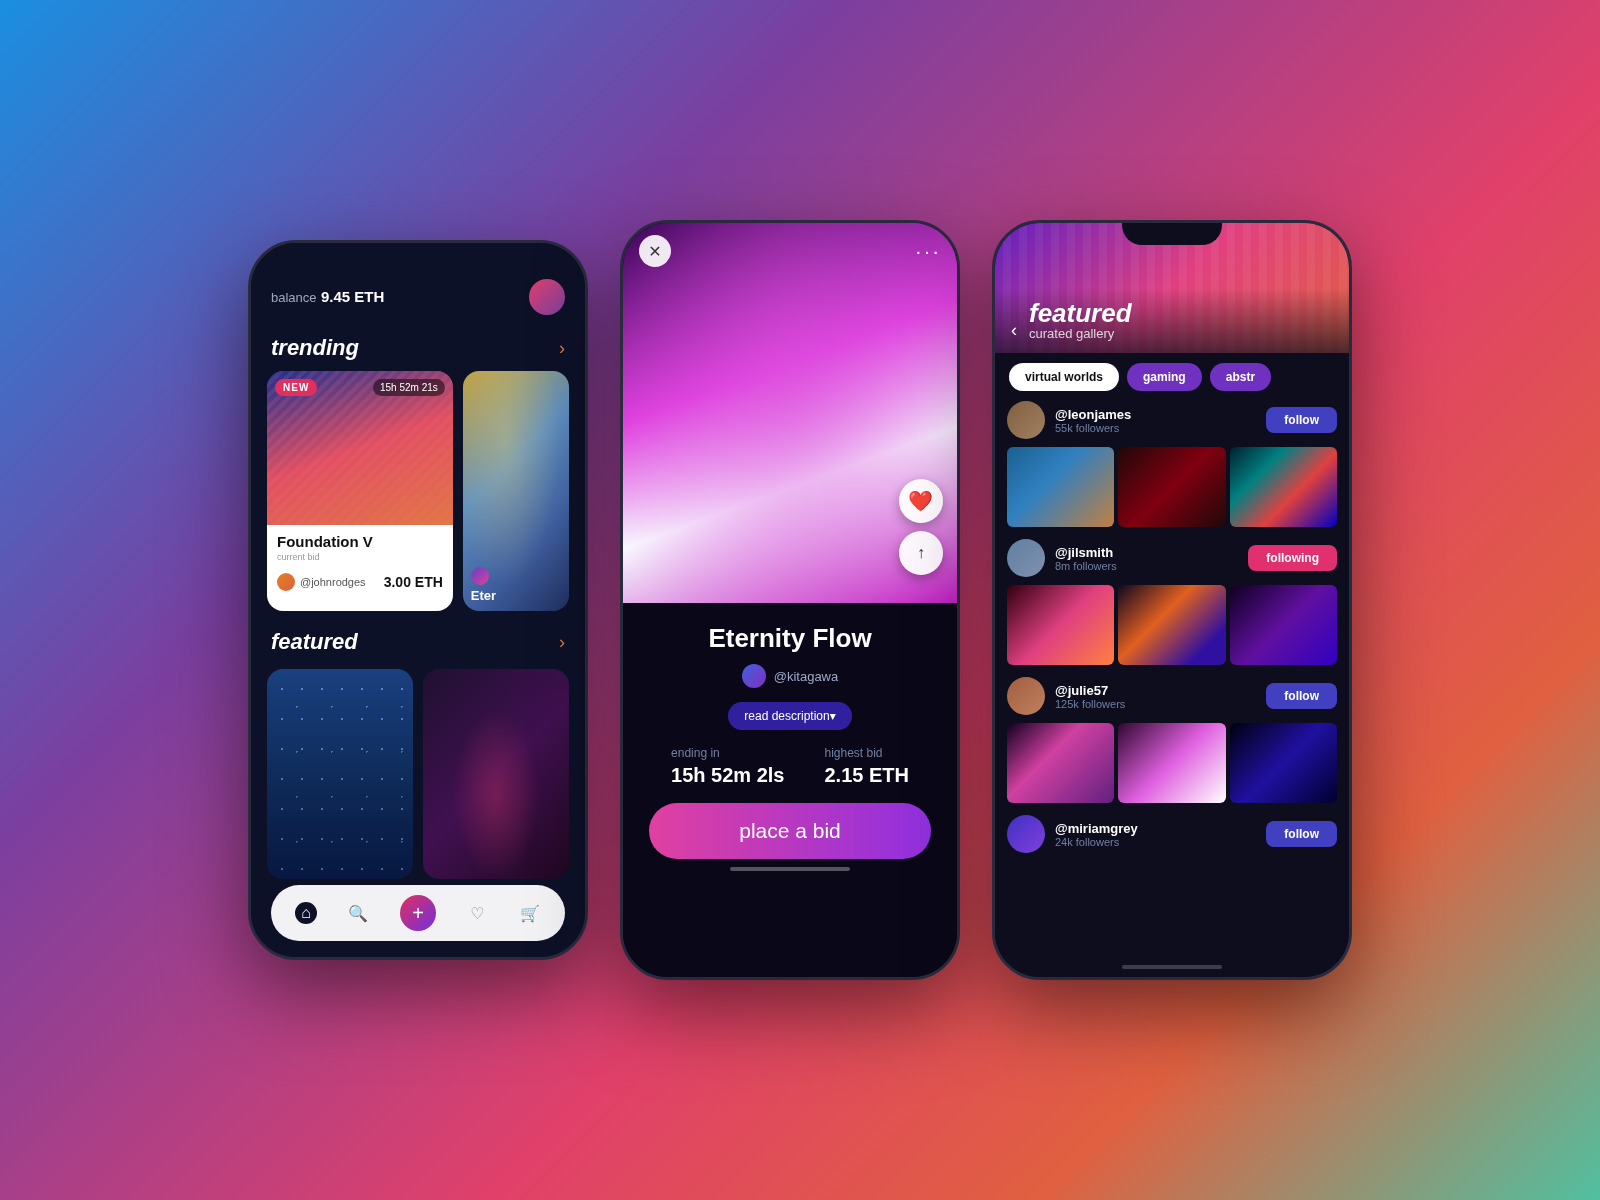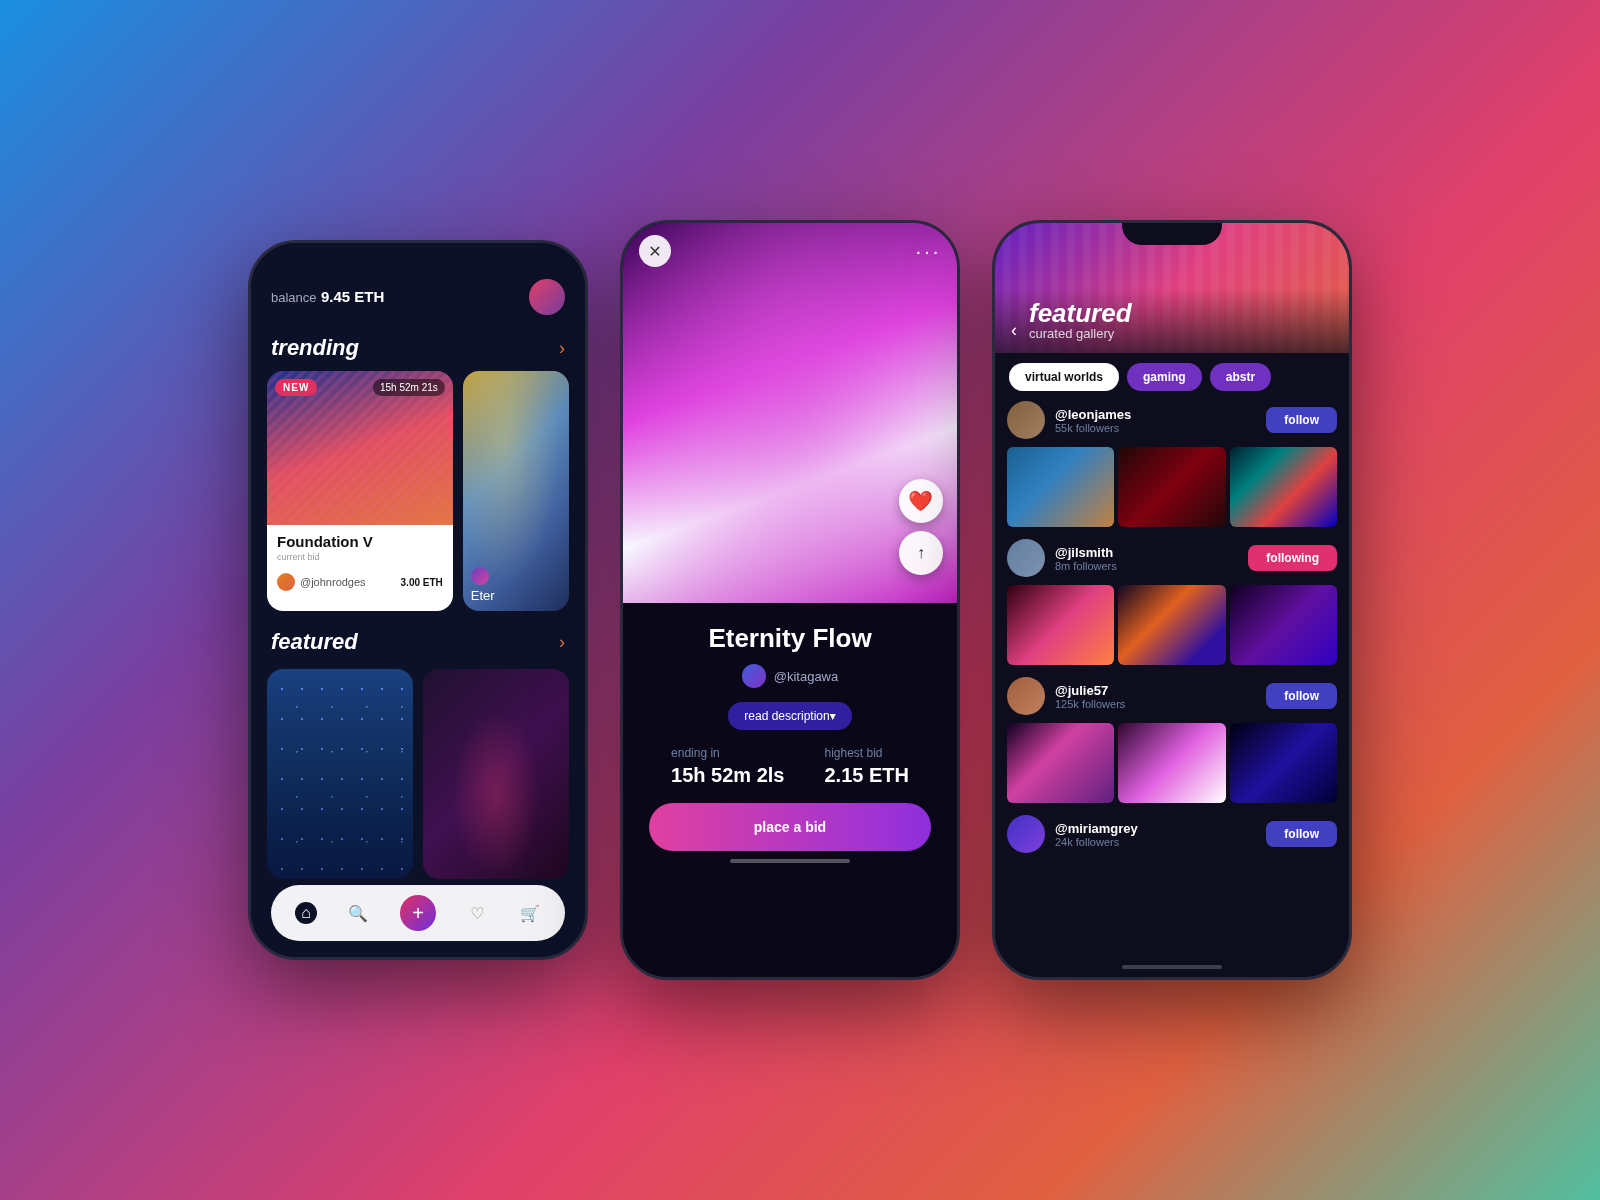--- a/index.html
+++ b/index.html
@@ -204,21 +204,21 @@
       background: linear-gradient(135deg, #e08020, #e06040);
       flex-shrink: 0;
     }
 
     .card-user-name {
       font-size: 11px;
       color: #555;
     }
 
     .card-bid-amount {
-      font-size: 10px;
+      font-size: 14px;
       font-weight: 700;
       color: #111;
       margin-left: auto;
     }
 
     .p1-card-second {
       flex: 0.8;
       border-radius: 16px;
       overflow: hidden;
     }
@@ -236,21 +236,21 @@
       inset: 0;
       background: radial-gradient(ellipse at 40% 30%, rgba(255,220,100,0.3), transparent 60%);
     }
 
     .card-second-label {
       position: absolute;
       bottom: 8px;
       left: 8px;
       color: #fff;
       font-size: 13px;
-      font-weight: 400;
+      font-weight: 700;
     }
 
     .card-second-avatar {
       position: absolute;
       bottom: 26px;
       left: 8px;
       width: 18px;
       height: 18px;
       border-radius: 50%;
       background: linear-gradient(135deg, #6040c0, #e040a0);
@@ -520,22 +520,22 @@
       font-size: 20px;
       font-weight: 700;
     }
 
     .p2-place-bid-btn {
       background: linear-gradient(90deg, #e040a0, #9030e0);
       color: #fff;
       border-radius: 30px;
       padding: 16px;
       text-align: center;
-      font-size: 14px;
-      font-weight: 700;
+      font-size: 21px;
+      font-weight: 400;
       margin: 0 6px;
     }
 
     .p2-home-indicator {
       width: 120px;
       height: 4px;
       background: #fff;
       border-radius: 2px;
       margin: 8px auto 6px;
       opacity: 0.3;

